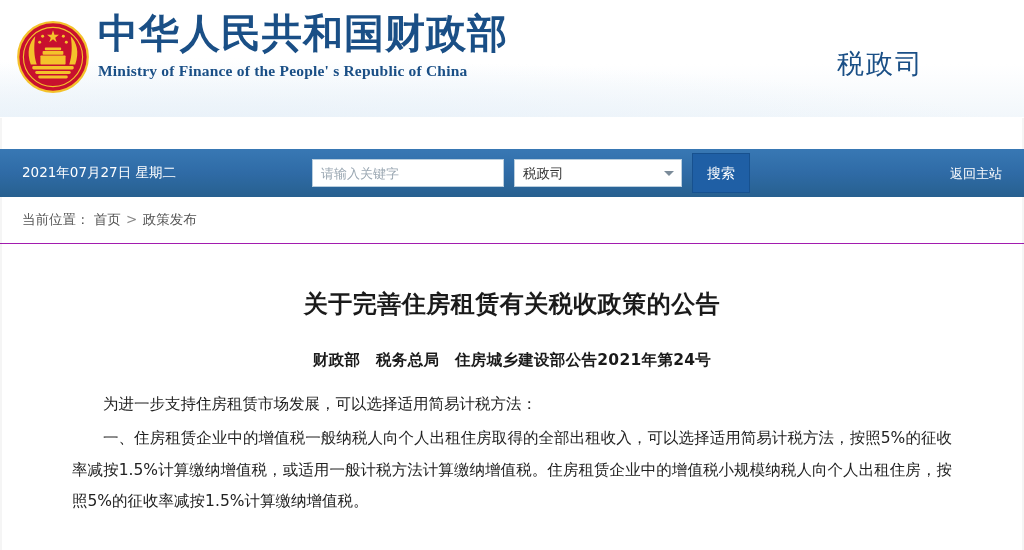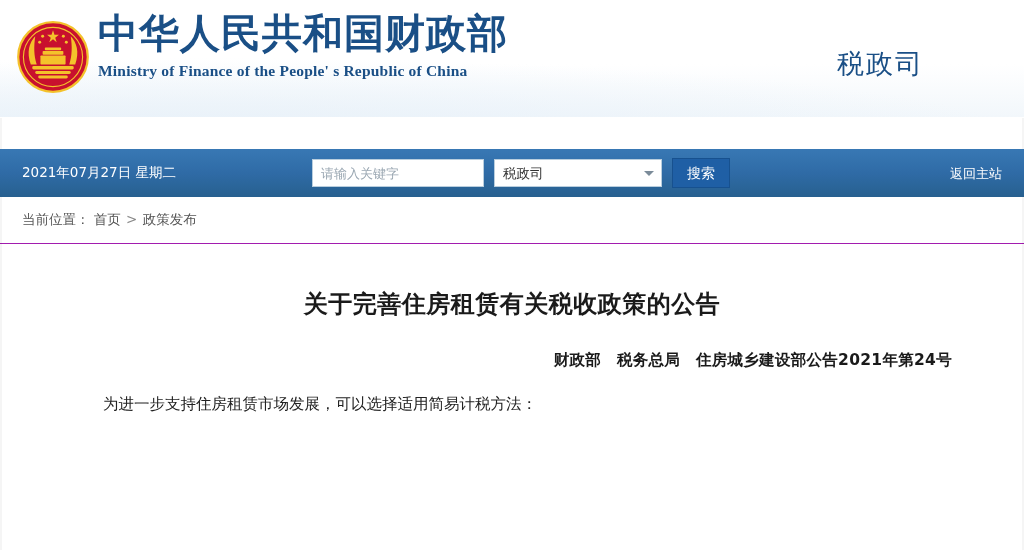--- a/index.html
+++ b/index.html
@@ -79,21 +79,21 @@
     white-space: nowrap;
   }
   .search-area {
     position: absolute;
     left: 312px; top: 0;
     height: 48px;
     display: flex;
     align-items: center;
   }
   .search-input {
-    width: 172px;
+    width: 192px;
     height: 28px;
     border: 1px solid #b9cede;
     background: #ffffff;
     font-size: 13px;
     font-family: "DejaVu Sans", sans-serif;
     color: #333;
     padding: 0 8px;
     outline: none;
   }
   .search-input::placeholder { color: #9aa7b2; }
@@ -119,21 +119,21 @@
     position: absolute;
     right: 8px; top: 12px;
     width: 0; height: 0;
     border-left: 5px solid transparent;
     border-right: 5px solid transparent;
     border-top: 5px solid #7b8b99;
     pointer-events: none;
   }
   .search-btn {
     margin-left: 10px;
-    height: 30px;
+    height: 40px;
     padding: 0 14px;
     background: #1f5fa5;
     border: 1px solid #17518f;
     color: #ffffff;
     font-size: 14px;
     font-family: "DejaVu Sans", sans-serif;
     cursor: pointer;
     line-height: 28px;
   }
   .back-link {
@@ -173,21 +173,21 @@
   .art-title {
     text-align: center;
     font-family: "DejaVu Sans", sans-serif;
     font-size: 24px;
     font-weight: bold;
     color: #1a1a1a;
     margin-top: 44px;
     letter-spacing: 0.5px;
   }
   .art-sub {
-    text-align: right;
+    text-align: center;
     font-family: "DejaVu Sans", sans-serif;
     font-size: 15.5px;
     font-weight: bold;
     color: #1a1a1a;
     margin-top: 30px;
     letter-spacing: 0.3px;
   }
   .art-body { margin-top: 18px; }
   .para {
     font-family: "DejaVu Sans", sans-serif;
@@ -276,14 +276,15 @@
     <span class="sep">&gt;</span>
     <a href="#">政策发布</a>
   </div>
 </div>
 
 <div class="article">
   <h1 class="art-title">关于完善住房租赁有关税收政策的公告</h1>
   <div class="art-sub">财政部　税务总局　住房城乡建设部公告2021年第24号</div>
   <div class="art-body">
     <p class="para">为进一步支持住房租赁市场发展，可以选择适用简易计税方法：</p>
+    <p class="para">一、住房租赁企业中的增值税一般纳税人向个人出租住房取得的全部出租收入，可以选择适用简易计税方法，按照5%的征收率减按1.5%计算缴纳增值税，或适用一般计税方法计算缴纳增值税。住房租赁企业中的增值税小规模纳税人向个人出租住房，按照5%的征收率减按1.5%计算缴纳增值税。</p>
   </div>
 </div>
 
 </body></html>

